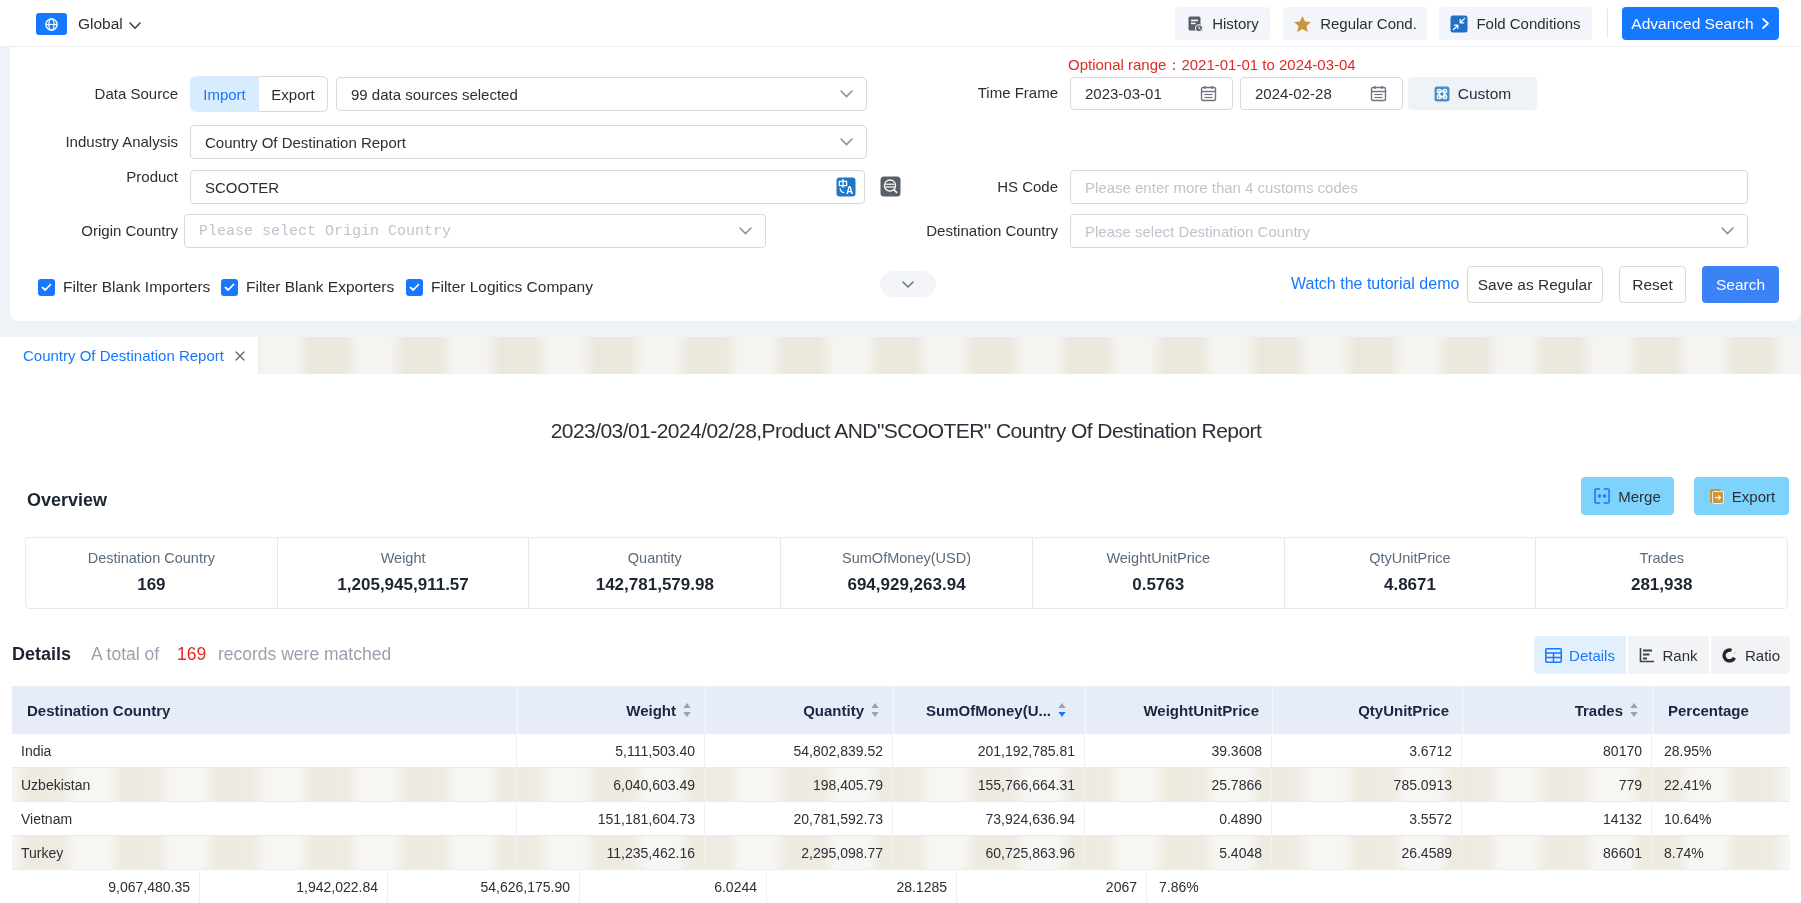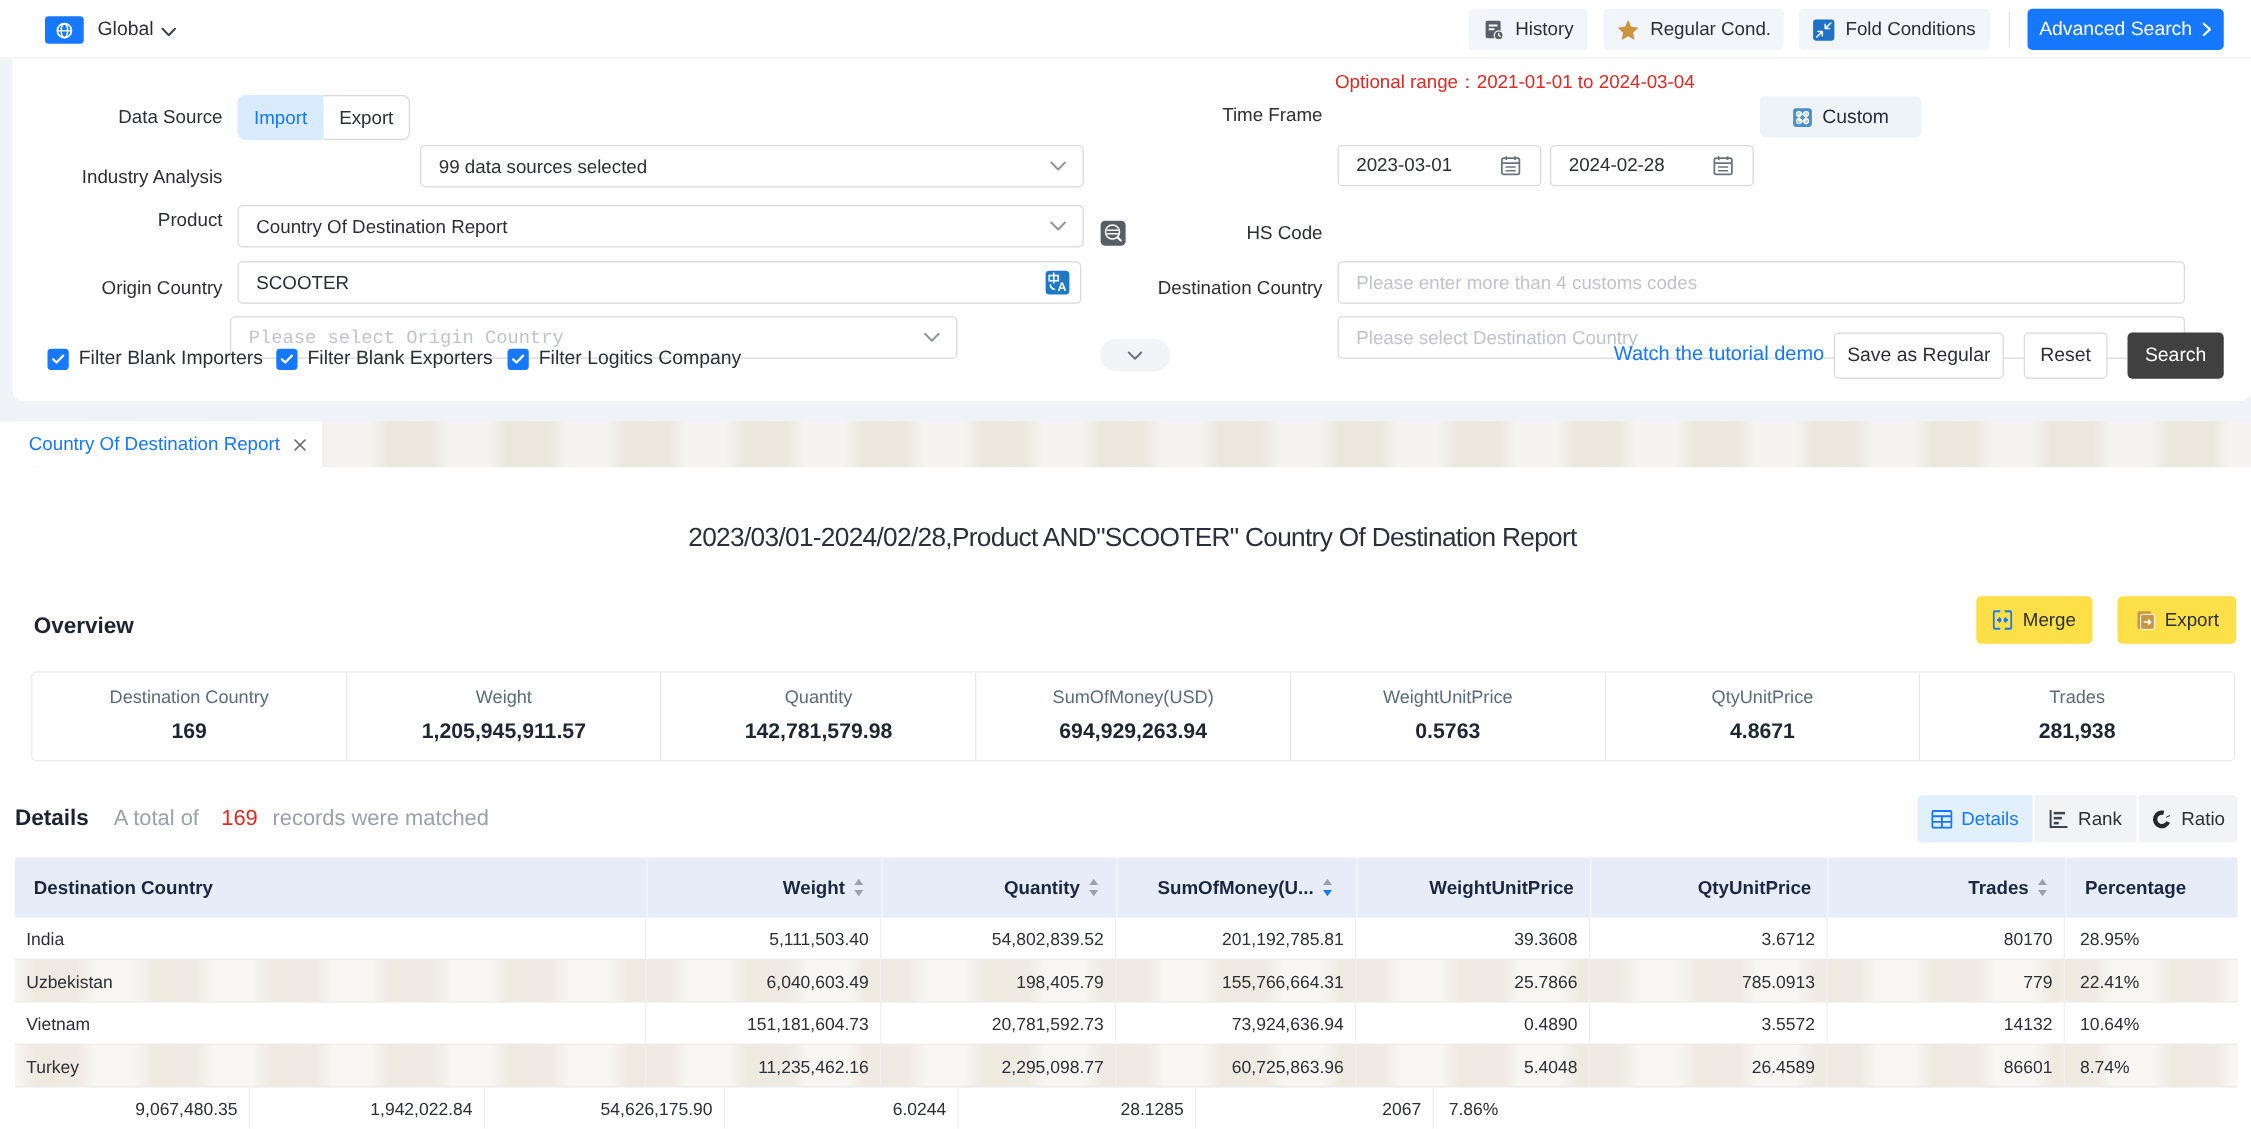--- a/index.html
+++ b/index.html
@@ -12,50 +12,50 @@
 #logo { left:36px; top:13px; width:31px; height:22px; background:#1677ff; border-radius:3px; display:flex; align-items:center; justify-content:center; }
 #globaltxt { left:78px; top:15px; font-size:15.5px; color:#2b2f36; }
 .topbtn { top:7px; height:33px; background:#f2f5f9; border-radius:4px; display:flex; align-items:center; justify-content:center; gap:8px; font-size:15px; color:#2b2f36; }
 #advbtn { top:7px; height:33px; background:#1677ff; border-radius:4px; display:flex; align-items:center; justify-content:center; gap:7px; font-size:15.5px; color:#fff; }
 
 
 #band { left:0; top:47px; width:1801px; height:290px; background:#eff3f8; }
 #panel { left:10px; top:47px; width:1791px; height:274px; background:#fff; border-radius:0 0 8px 8px; }
 
 .lbl { font-size:15px; color:#2b2f36; text-align:right; }
-.inp { background:#fff; border:1px solid #d9d9d9; border-radius:4px; display:flex; align-items:center; font-size:15px; color:#2b2f36; padding:0 14px;margin-top:39px; }
+.inp { background:#fff; border:1px solid #d9d9d9; border-radius:4px; display:flex; align-items:center; font-size:15px; color:#2b2f36; padding:0 14px; }
 .ph { color:#bfc4cc; }
 .chev { position:absolute; right:12px; }
 
 
 #seg { left:190px; top:76px; width:138px; height:36px; }
 #segImport { position:absolute; left:0; top:0; width:69px; height:36px; background:#d9ecff; border-radius:6px 0 0 6px; display:flex; align-items:center; justify-content:center; color:#1677ff; font-size:15px; }
 #segExport { position:absolute; left:69px; top:0; width:69px; height:36px; background:#fff; border:1px solid #d9d9d9; border-left:none; border-radius:0 6px 6px 0; display:flex; align-items:center; justify-content:center; color:#2b2f36; font-size:15px; }
 
 
 .cb { width:17px; height:17px; background:#1677ff; border-radius:3px; display:inline-flex; align-items:center; justify-content:center; }
 .cbrow { display:flex; align-items:center; gap:8px; font-size:15.5px; color:#2b2f36; }
 
 .btn { border:1px solid #d9d9d9; border-radius:4px; background:#fff; display:flex; align-items:center; justify-content:center; font-size:15.5px; color:#2b2f36; }
-.btnblue { border:none; background:#404040; color:#fff; }
+.btnblue { border:none; background:#3b82f6; color:#fff; }
 
 
 #tabbar { left:10px; top:337px; width:1791px; height:37px;
   background-color:#f2f1ee;
   background-image:repeating-linear-gradient(90deg, #f5f4f1 0px, #ebe7dc 16px, #ece8de 50px, #f5f4f1 64px, #f5f4f1 95px);
 }
 #activetab { position:absolute; left:0; top:0; width:248px; height:37px; background:#fff; display:flex; align-items:center; }
 
 
 #content { left:0; top:374px; width:1801px; height:529px; background:#fff; }
 
 #title { position:absolute; left:0; top:419px; width:1812px; text-align:center; font-size:21px; letter-spacing:-0.55px; color:#2b2f3a; }
 
 #ovhdr { position:absolute; left:27px; top:490px; font-size:18px; font-weight:bold; color:#1b2430; }
-.gbtn { position:absolute; top:477px; height:38px; background:#fde047; border-radius:4px; display:flex; align-items:center; justify-content:center; gap:8px; font-size:15px; color:#2b2f36; }
+.gbtn { position:absolute; top:477px; height:38px; background:#7dd3fc; border-radius:4px; display:flex; align-items:center; justify-content:center; gap:8px; font-size:15px; color:#2b2f36; }
 
 #ovcard { position:absolute; left:25px; top:537px; width:1763px; height:72px; border:1px solid #e9eaec; border-radius:4px; display:flex; }
 .ovcol { flex:1; position:relative; text-align:center; }
 .ovcol + .ovcol { border-left:1px solid #e8e9eb; }
 .ovlbl { position:absolute; left:0; top:12px; width:100%; font-size:14.5px; color:#5a6b7b; }
 .ovval { position:absolute; left:0; top:37px; width:100%; font-size:17px; font-weight:bold; color:#1f2633; }
 
 #dethdr { position:absolute; left:12px; top:644px; font-size:18px; font-weight:bold; color:#1b2430; }
 #detsub { position:absolute; left:91px; top:644px; font-size:17.5px; color:#99a1ad; }
 .viewbtn { position:absolute; top:636px; height:38px; display:flex; align-items:center; justify-content:center; gap:7px; font-size:15px; }

